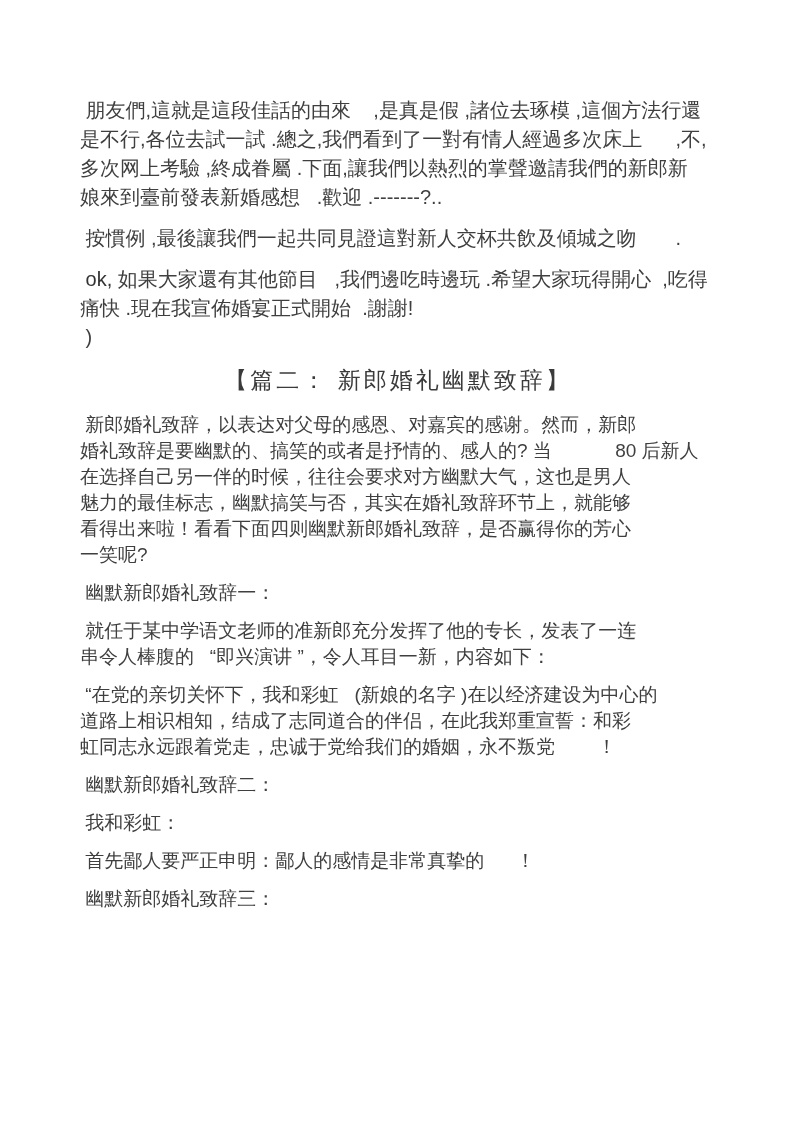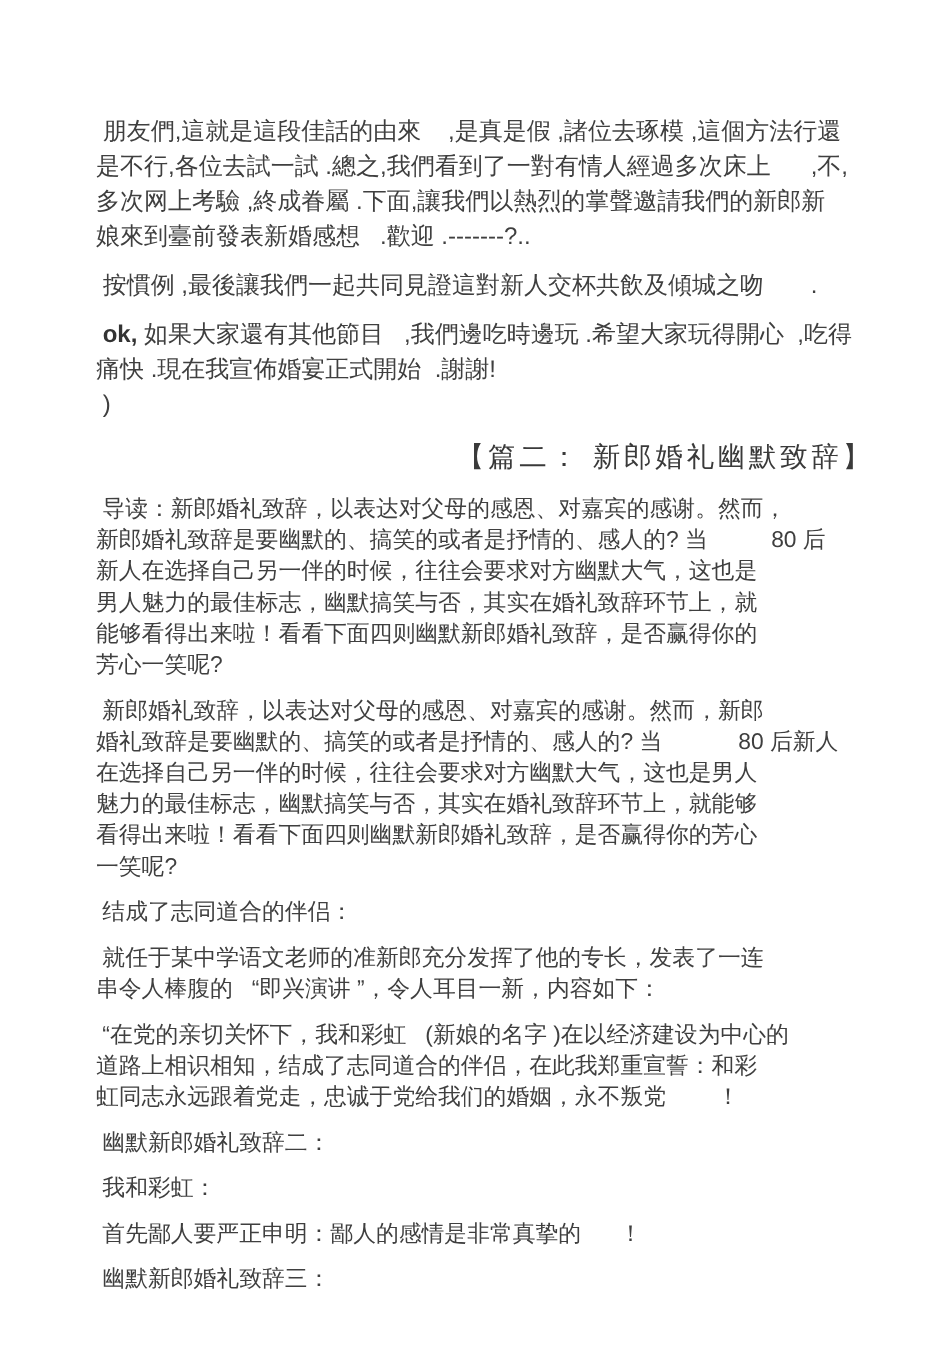--- a/index.html
+++ b/index.html
@@ -30,26 +30,26 @@
   .simp-para {
     font-size: 19px;
     line-height: 26px;
   }
   .section-heading {
     margin: 6px 0 16px 0;
     font-size: 23px;
     line-height: 32px;
     font-weight: 400;
     letter-spacing: 3px;
-    text-align: right;
+    text-align: center;
     color: #3a3a3a;
     white-space: pre-wrap;
   }
   .latin-bold {
-    font-weight: 700;
+    font-weight: 400;
     color: #333333;
     text-align: right;
   }
 </style>
 </head>
 <body>
 
 <div class="page">
 
   <section>
@@ -59,33 +59,27 @@
 娘來到臺前發表新婚感想   .歡迎 .-------?..</p>
     <p class="trad-para"> 按慣例 ,最後讓我們一起共同見證這對新人交杯共飲及傾城之吻       .</p>
     <p class="trad-para"><span class="latin-bold"> ok,</span><span> 如果大家還有其他節目   ,我們邊吃時邊玩 .希望大家玩得開心  ,吃得
 痛快 .現在我宣佈婚宴正式開始  .謝謝!
  )</span></p>
   </section>
 
   <h1 class="section-heading">【篇二： 新郎婚礼幽默致辞】</h1>
 
   <section>
-    <p class="simp-para"> 导读：新郎婚礼致辞，以表达对父母的感恩、对嘉宾的感谢。然而，
-新郎婚礼致辞是要幽默的、搞笑的或者是抒情的、感人的? 当          80 后
-新人在选择自己另一伴的时候，往往会要求对方幽默大气，这也是
-男人魅力的最佳标志，幽默搞笑与否，其实在婚礼致辞环节上，就
-能够看得出来啦！看看下面四则幽默新郎婚礼致辞，是否赢得你的
-芳心一笑呢?</p>
     <p class="simp-para"> 新郎婚礼致辞，以表达对父母的感恩、对嘉宾的感谢。然而，新郎
 婚礼致辞是要幽默的、搞笑的或者是抒情的、感人的? 当            80 后新人
 在选择自己另一伴的时候，往往会要求对方幽默大气，这也是男人
 魅力的最佳标志，幽默搞笑与否，其实在婚礼致辞环节上，就能够
 看得出来啦！看看下面四则幽默新郎婚礼致辞，是否赢得你的芳心
 一笑呢?</p>
-    <p class="simp-para"> 结成了志同道合的伴侣：</p>
+    <p class="simp-para"> 幽默新郎婚礼致辞一：</p>
     <p class="simp-para"> 就任于某中学语文老师的准新郎充分发挥了他的专长，发表了一连
 串令人棒腹的   “即兴演讲 ”，令人耳目一新，内容如下：</p>
     <p class="simp-para"> “在党的亲切关怀下，我和彩虹   (新娘的名字 )在以经济建设为中心的
 道路上相识相知，结成了志同道合的伴侣，在此我郑重宣誓：和彩
 虹同志永远跟着党走，忠诚于党给我们的婚姻，永不叛党        ！</p>
     <p class="simp-para"> 幽默新郎婚礼致辞二：</p>
     <p class="simp-para"> 我和彩虹：</p>
     <p class="simp-para"> 首先鄙人要严正申明：鄙人的感情是非常真挚的      ！</p>
     <p class="simp-para"> 幽默新郎婚礼致辞三：</p>
   </section>

